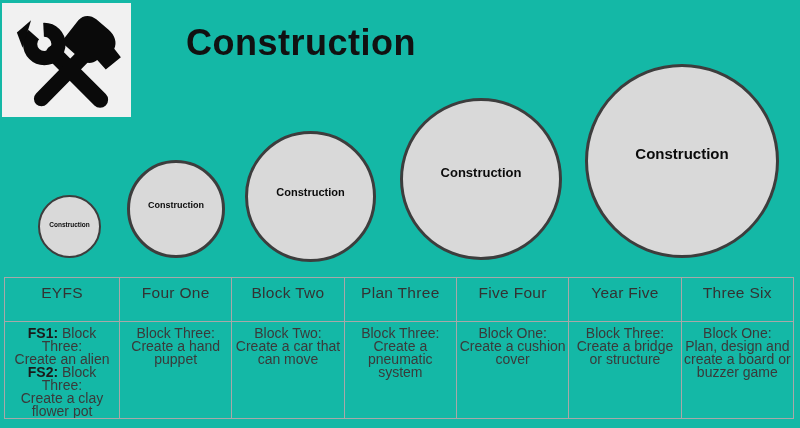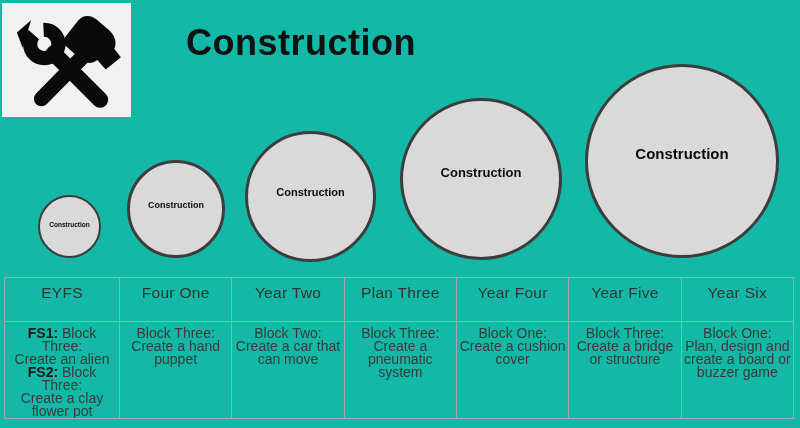--- a/index.html
+++ b/index.html
@@ -93,25 +93,25 @@
     </div>
   <div class="circle c5">
       <span>Construction</span>
     </div>
 
   <table class="curriculum">
     <tbody>
         <tr class="hdr">
       <td style="width:112px">EYFS</td>
       <td>Four One</td>
-      <td>Year Two</td>
+      <td>Block Two</td>
       <td>Plan Three</td>
-      <td>Year Four</td>
+      <td>Five Four</td>
       <td>Year Five</td>
-      <td>Year Six</td>
+      <td>Three Six</td>
     </tr>
     <tr class="body">
       <td><b>FS1:</b><span> Block Three:
 Create an alien
 </span><b>FS2:</b><span> Block Three:
 Create a clay
 flower pot</span></td>
       <td>Block Three:
 Create a hand
 puppet</td>

